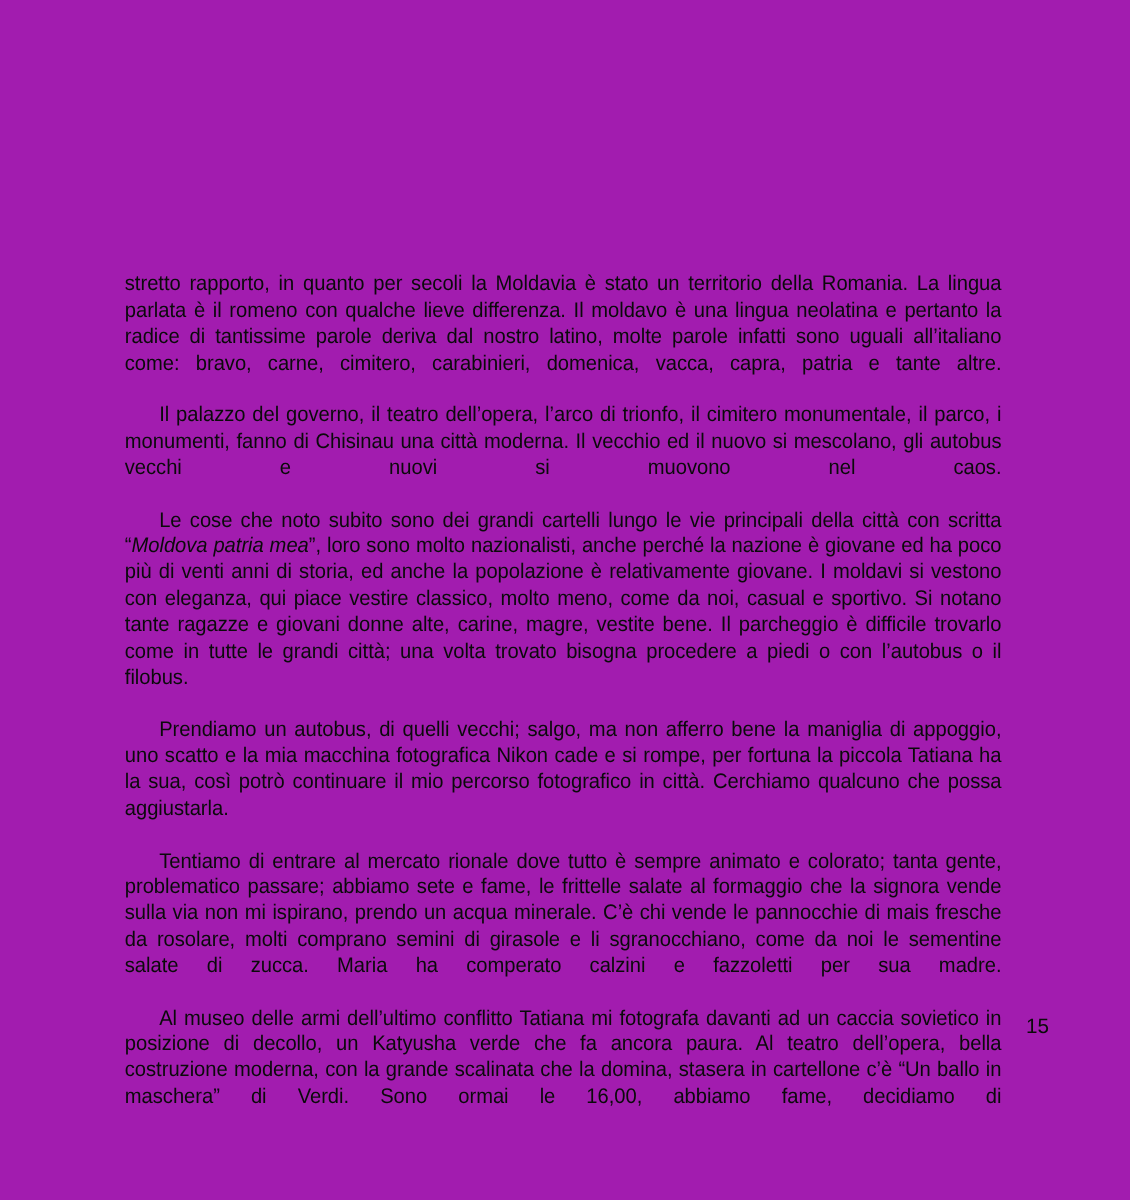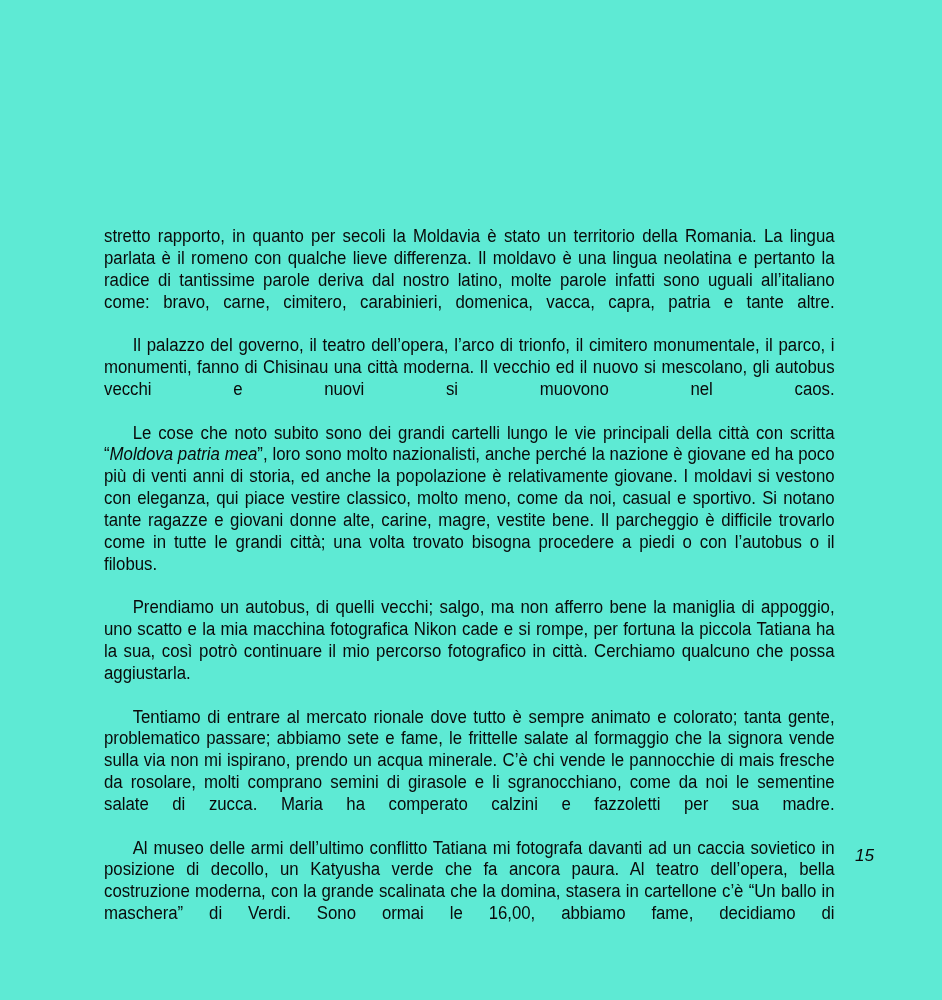--- a/index.html
+++ b/index.html
@@ -16,21 +16,21 @@
     color: #000000;
     -webkit-font-smoothing: none;
   }
 
   .page {
     position: absolute;
     left: 0;
     top: 0;
     width: 942px;
     height: 1000px;
-    background: #5eead4;
+    background: #a21caf;
   }
 
   .text-column {
     position: absolute;
     left: 104px;
     top: 226px;
     width: 731px;
   }
 
   .para {
@@ -62,21 +62,20 @@
     content: "";
     display: inline-block;
     width: 100%;
   }
 
   .page-number {
     position: absolute;
     left: 855px;
     top: 845px;
     font-size: 17.2px;
-    font-style: italic;
     line-height: 21.85px;
     color: #0a0a0a;
     white-space: nowrap;
   }
 </style>
 </head>
 <body>
 
 <div class="page">
 

